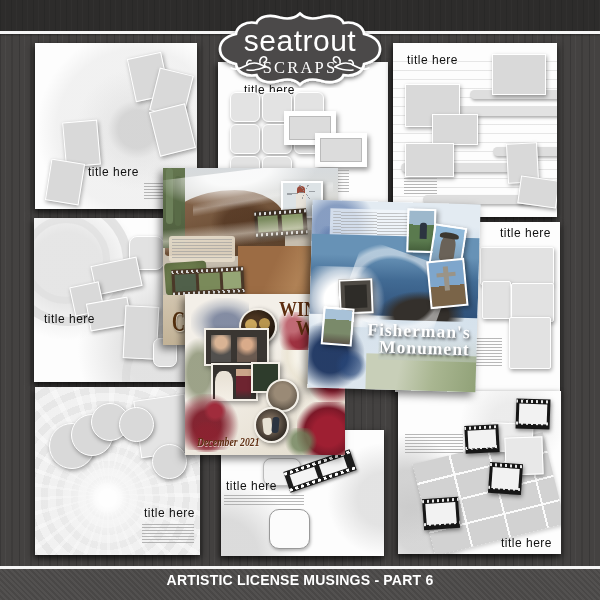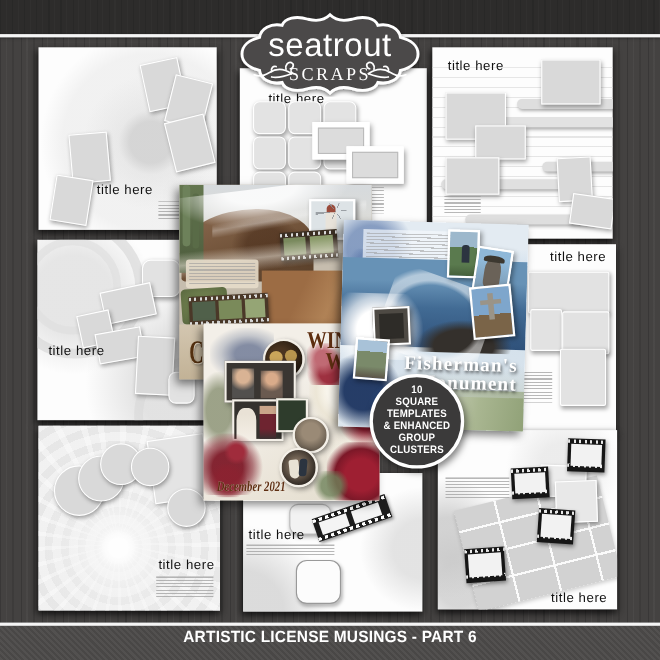--- a/index.html
+++ b/index.html
@@ -343,23 +343,20 @@
   <div class="abs" style="left:4px;top:4px;width:22px;height:23px;background:#2e2c28;"></div>
  </div>
 
  <div class="abs" style="left:13px;top:107px;width:27px;height:34px;background:linear-gradient(#a8c2d8 0 30%, #7a8a6a 30% 70%, #5c5448 100%);border:2px solid #fff;box-shadow:2px 2px 5px rgba(0,0,0,.4);transform:rotate(3deg);"></div>
 
  <div class="abs" style="left:55px;top:118px;width:110px;color:#fff;font-family:'Liberation Serif',serif;font-weight:bold;font-size:17.5px;text-align:center;text-shadow:1px 2px 3px rgba(0,0,0,.65);letter-spacing:1px;">Fisherman's</div>
 
  <div class="abs" style="left:62px;top:135px;width:108px;color:#fff;font-family:'Liberation Serif',serif;font-weight:bold;font-size:17.5px;text-align:center;text-shadow:1px 2px 3px rgba(0,0,0,.65);letter-spacing:1px;">Monument</div>
 </div>
 
-<div class="abs" id="badge" style="left:336px;top:340px;width:80px;height:80px;border-radius:50%;background:#3b3a3a;border:3px solid #fff;box-shadow:2px 3px 7px rgba(0,0,0,.5);color:#fff;text-align:center;font-weight:bold;">
-<div style="margin-top:6px;font-size:9.8px;line-height:11.1px;transform:scaleX(.9);letter-spacing:.2px;">10<br>SQUARE<br>TEMPLATES<br>&amp; ENHANCED<br>GROUP<br>CLUSTERS</div>
-</div>
 
 <svg class="abs" style="left:214px;top:10px;" width="172" height="78" viewBox="0 0 172 78">
 <defs>
         <filter id="ds" x="-20%" y="-20%" width="140%" height="140%">
           <feDropShadow dx="0" dy="2" stdDeviation="2" flood-color="#000" flood-opacity="0.5"></feDropShadow>
         </filter>
       </defs>
 <path filter="url(#ds)" d="M86,3.5
 C91,8.5 98,9.5 106,7.5 C117,4 127,6.5 129.5,13 C140,11 149,16 150,24 C160,26.5 166,32 166,39 C166,46 160,51.5 150,54 C149,62 140,67 129.5,65 C127,71.5 117,74 106,70.5 C98,68.5 91,69.5 86,74.5
 C81,69.5 74,68.5 66,70.5 C55,74 45,71.5 42.5,65 C32,67 23,62 22,54 C12,51.5 6,46 6,39 C6,32 12,26.5 22,24 C23,16 32,11 42.5,13 C45,6.5 55,4 66,7.5 C74,9.5 81,8.5 86,3.5 Z" fill="#4b4a4a" stroke="#fff" stroke-width="2.6"></path>

